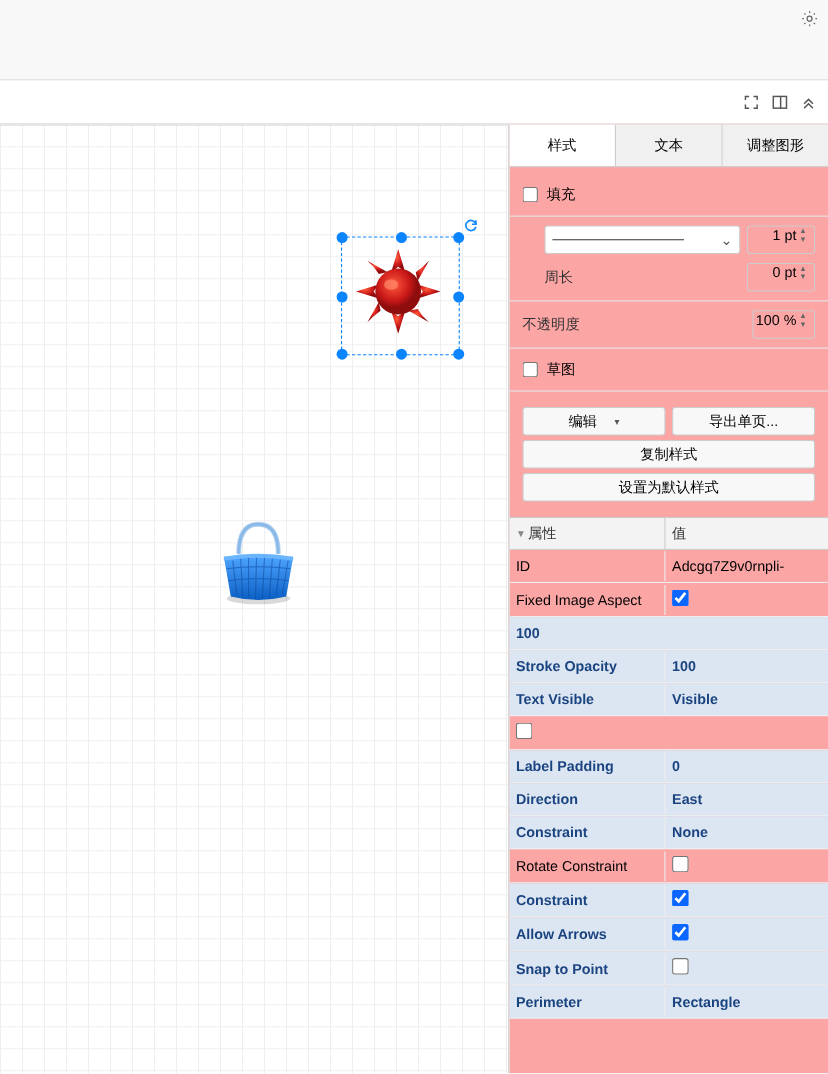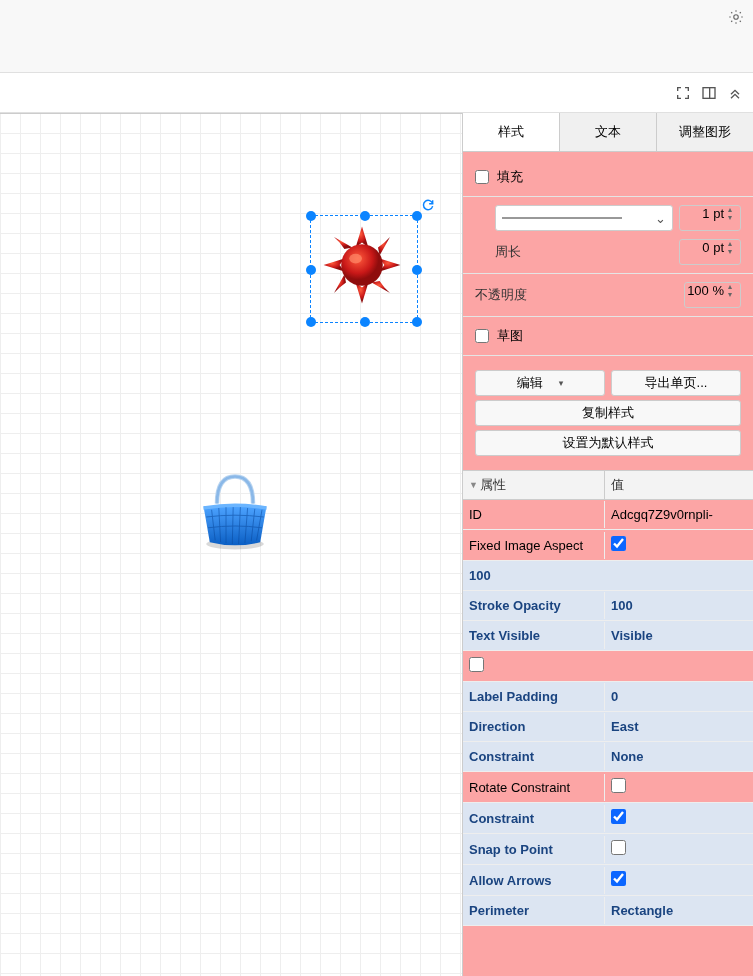--- a/index.html
+++ b/index.html
@@ -267,26 +267,26 @@
         </div>
         <div class="prop-row">
           <div class="pcol1">Rotate Constraint</div>
           <div class="pcol2"><input type="checkbox" style=""></div>
         </div>
         <div class="prop-row blue">
           <div class="pcol1">Constraint</div>
           <div class="pcol2"><input type="checkbox" checked="" style=""></div>
         </div>
         <div class="prop-row blue">
+          <div class="pcol1">Allow Arrows</div>
+          <div class="pcol2"><input type="checkbox" checked="" style=""></div>
+        </div>
+        <div class="prop-row blue">
           <div class="pcol1">Snap to Point</div>
           <div class="pcol2"><input type="checkbox" style=""></div>
         </div>
         <div class="prop-row blue">
-          <div class="pcol1">Allow Arrows</div>
-          <div class="pcol2"><input type="checkbox" checked="" style=""></div>
-        </div>
-        <div class="prop-row blue">
           <div class="pcol1">Perimeter</div>
           <div class="pcol2">Rectangle</div>
         </div>
       </div>
   </div>
 </div>
 
 </body></html>

